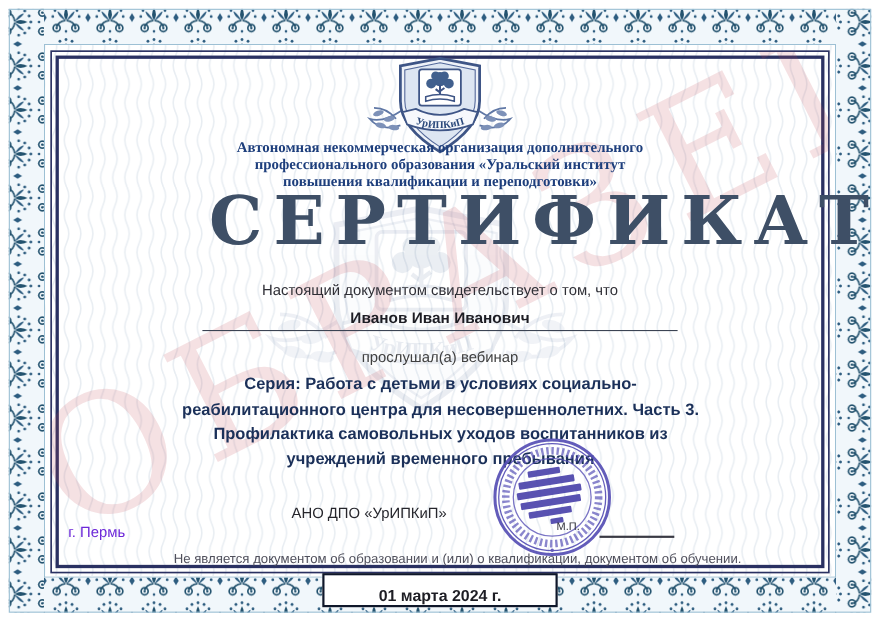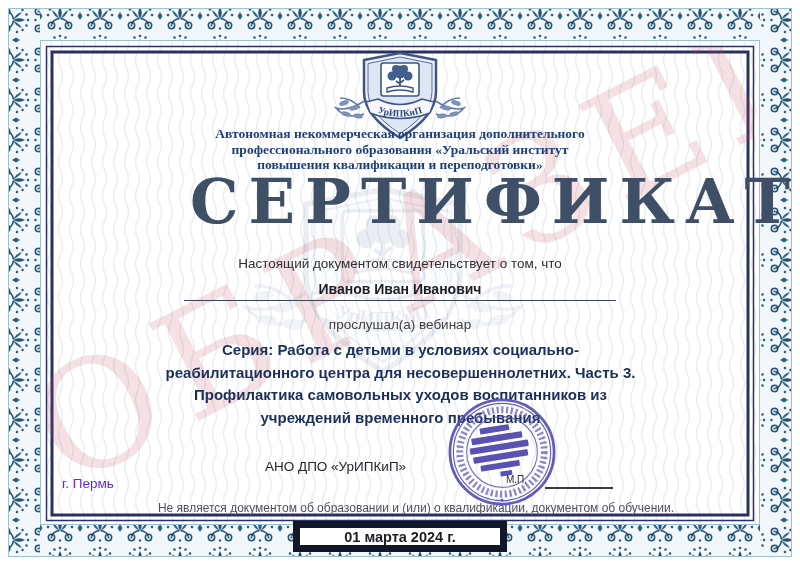--- a/index.html
+++ b/index.html
@@ -25,21 +25,21 @@
   .action{position:absolute;left:0;top:317px;width:800px;text-align:center;font-size:13.5px;color:#404040;}
   .course{position:absolute;left:148px;top:339px;width:505px;text-align:center;
         font-size:15px;font-weight:bold;line-height:22.5px;color:#1b3059;}
   .stamp{position:absolute;left:446px;top:396px;width:112px;height:112px;opacity:0.92;}
   .city{position:absolute;left:62px;top:476px;font-size:13.5px;color:#6d28d9;}
   .director{position:absolute;left:265px;top:459px;font-size:13.5px;line-height:16.5px;color:#26262c;}
   .mp{position:absolute;left:506px;top:474px;font-size:10px;color:#33333b;}
   .sig-line{position:absolute;left:545px;top:473px;width:68px;height:14px;border-bottom:2px solid #3a3a44;}
   .disclaimer{position:absolute;left:16px;top:501px;width:800px;text-align:center;font-size:12px;color:#50505c;}
   .date-box{position:absolute;left:293px;top:521px;width:214px;height:31px;background:#ffffff;
-        border:7px solid #0f172a;box-sizing:border-box;display:flex;align-items:flex-end;justify-content:center;
+        border:2px solid #0f172a;box-sizing:border-box;display:flex;align-items:flex-end;justify-content:center;
         font-size:14.5px;font-weight:bold;color:#1d1d24;}
 </style>
 </head>
 <body>
 
 <div class="cert">
 
   <svg class="backdrop" width="800" height="565" viewBox="0 0 800 565" aria-hidden="true">
     <defs>
       <pattern id="ornH" width="40" height="32" patternUnits="userSpaceOnUse">

